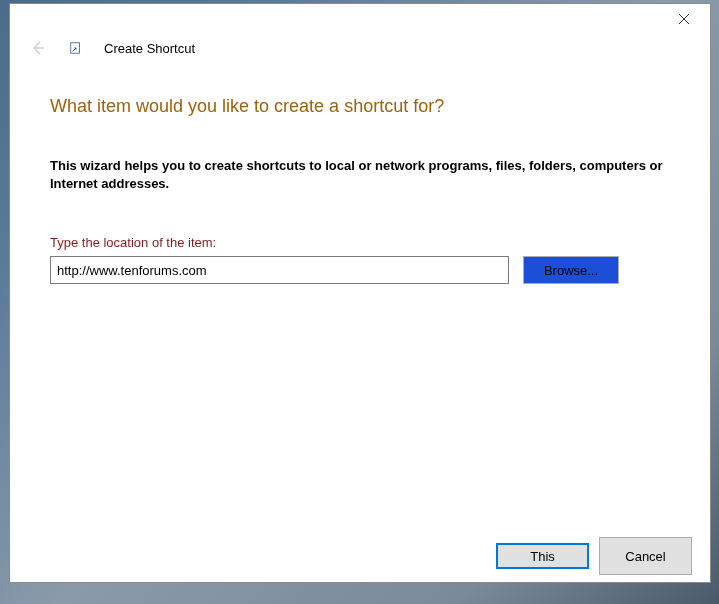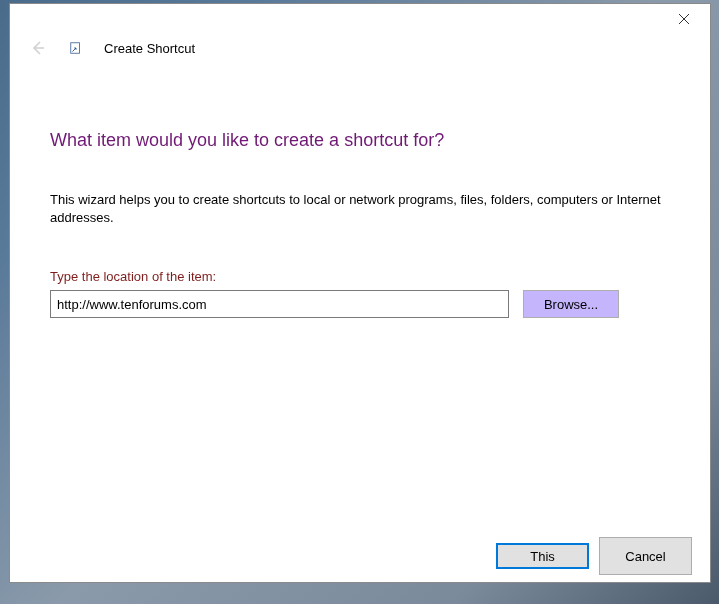--- a/index.html
+++ b/index.html
@@ -76,29 +76,29 @@
       font-size: 13px;
       color: #000;
     }
     .content {
       flex: 1;
       padding: 30px 40px 0 40px;
     }
     .main-heading {
       font-size: 18px;
       font-weight: 400;
-      color: #701a75;
+      color: #a16207;
       margin-bottom: 40px;
-      margin-top: 34px;
     }
     .description {
       font-size: 13px;
       color: #000;
       line-height: 1.4;
       margin-bottom: 42px;
+      font-weight: bold;
     }
     .field-label {
       font-size: 13px;
       color: #7f1d1d;
       margin-bottom: 6px;
     }
     .input-row {
       display: flex;
       gap: 14px;
       margin-bottom: 41px;
@@ -108,21 +108,21 @@
       height: 28px;
       border: 1px solid #7a7a7a;
       padding: 3px 6px;
       font-size: 13px;
       font-family: inherit;
       outline: none;
     }
     .browse-btn {
       width: 96px;
       height: 28px;
-      background: #c4b5fd;
+      background: #1d4ed8;
       border: 1px solid #adadad;
       font-size: 13px;
       font-family: inherit;
       cursor: pointer;
     }
     .continue-text {
       font-size: 13px;
       color: #000;
     }
     .footer {

